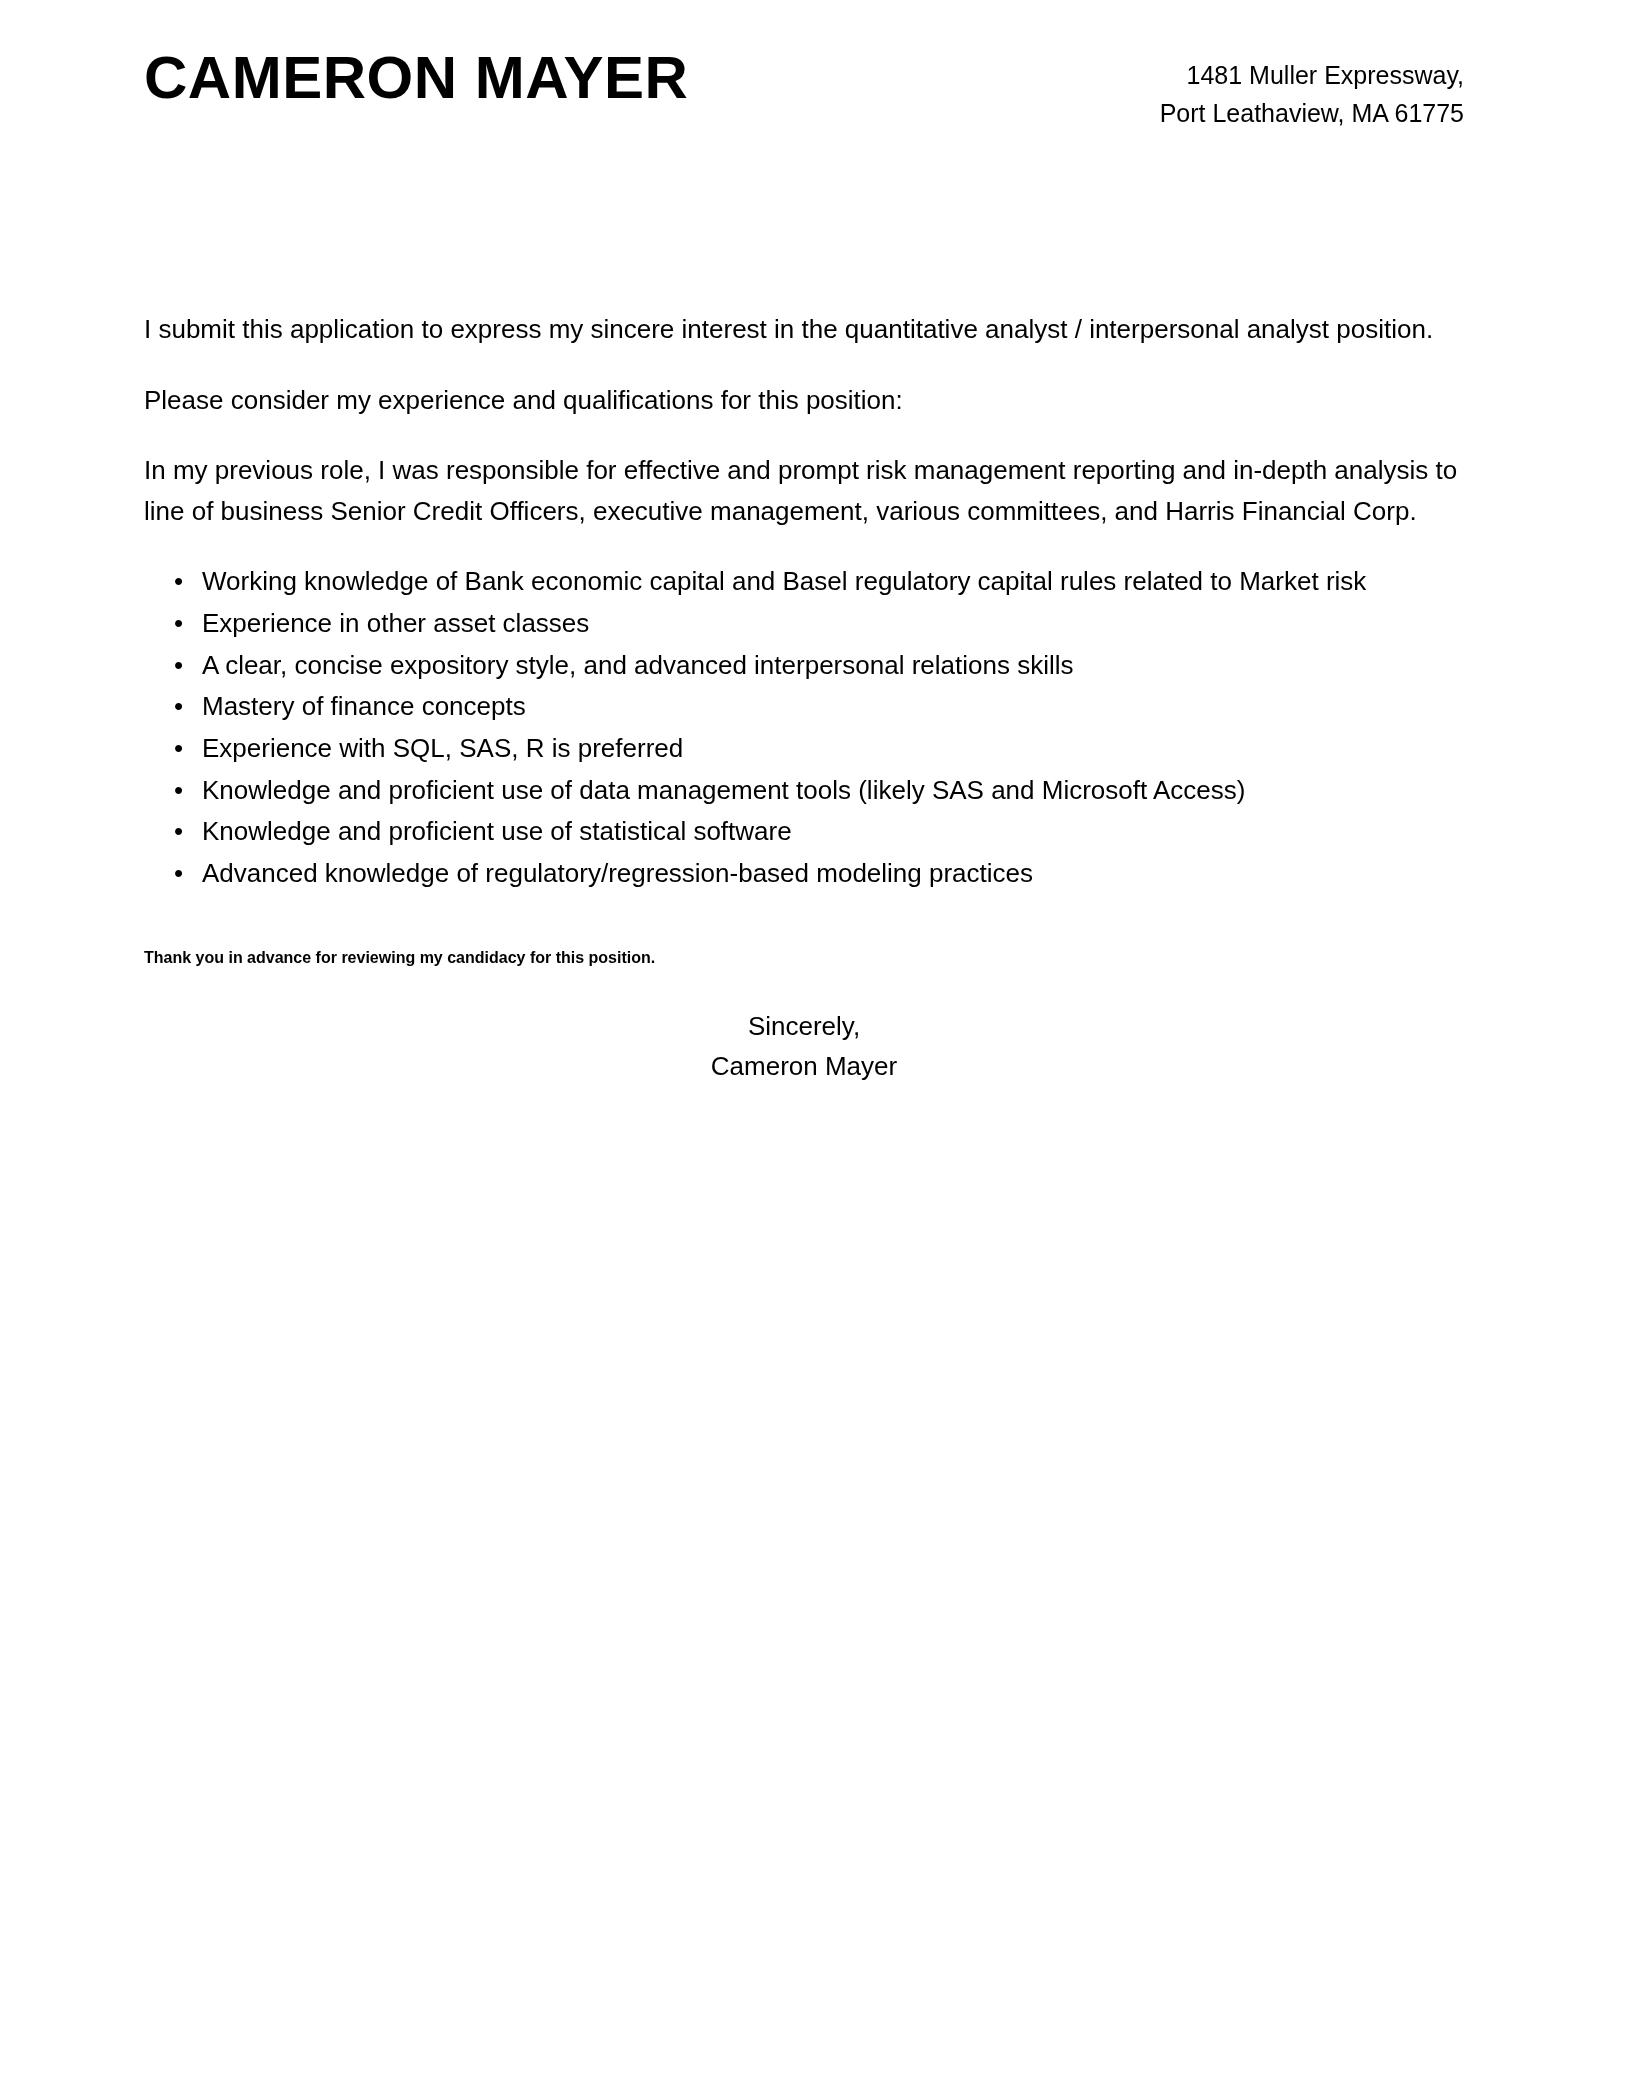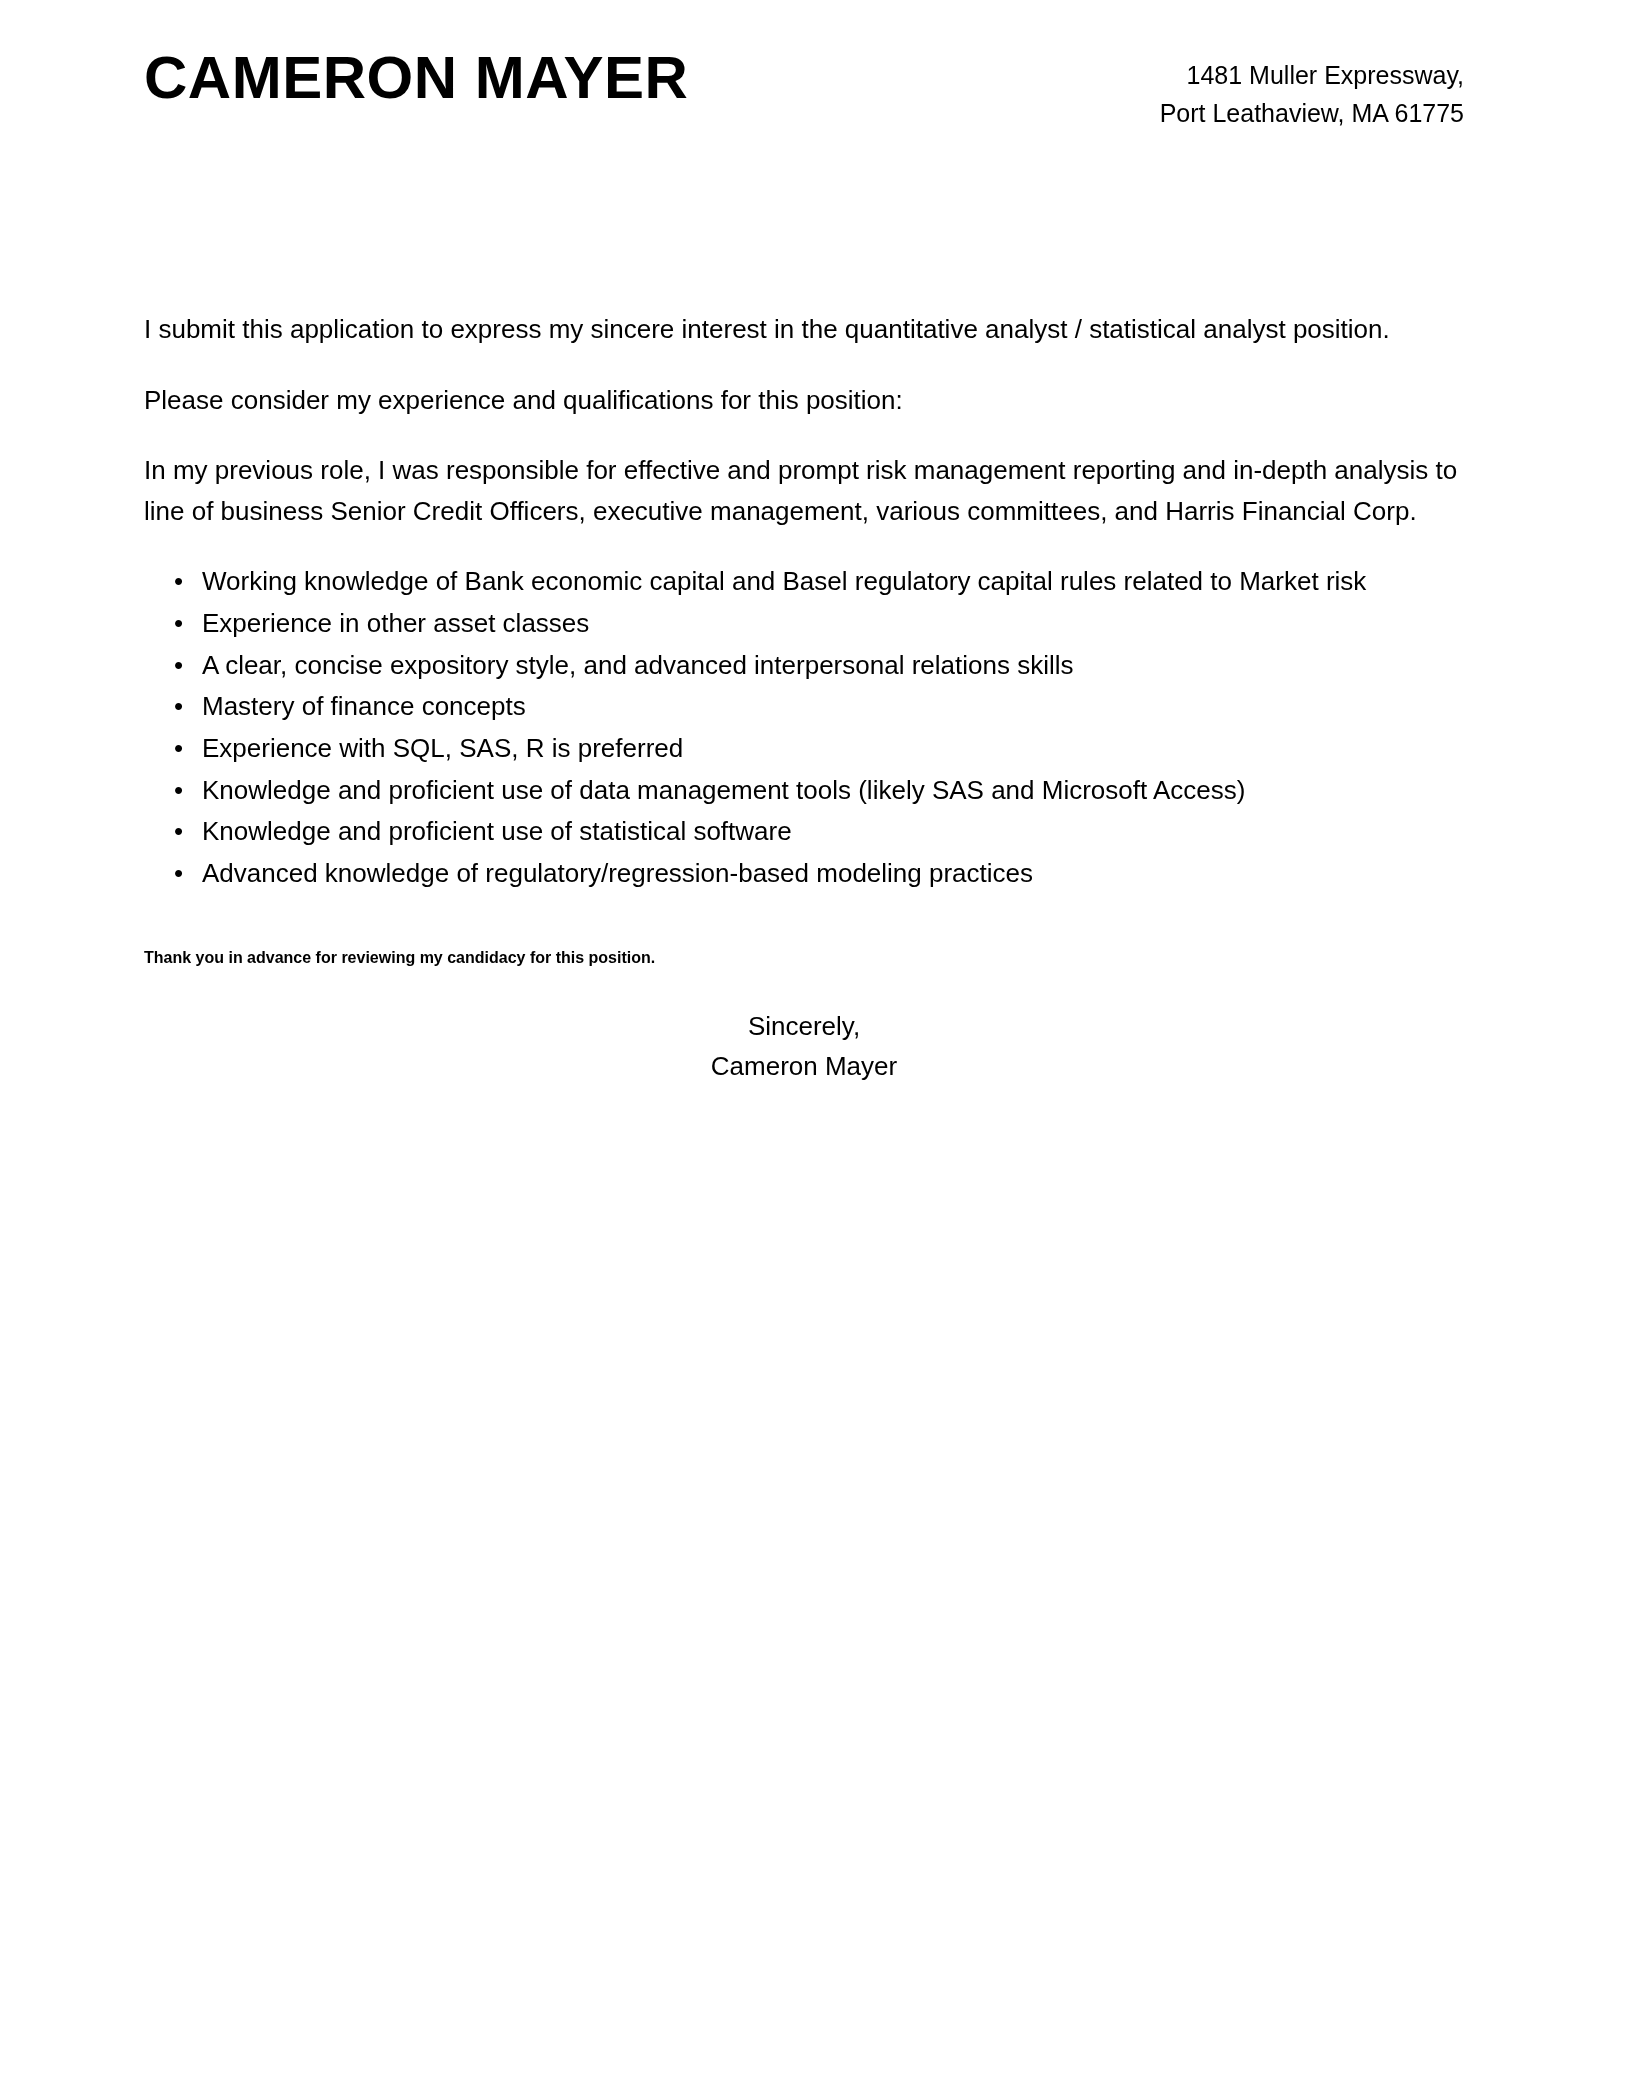--- a/index.html
+++ b/index.html
@@ -127,21 +127,21 @@
       <div class="name-title">CAMERON MAYER</div>
       <div class="address-block">
         <span class="address-line">1481 Muller Expressway,</span>
         <span class="address-line">Port Leathaview, MA 61775</span>
       </div>
     </div>
 
     <div class="body-area">
 
 
-      <p class="para">I submit this application to express my sincere interest in the quantitative analyst / statistical analyst position.</p>
+      <p class="para">I submit this application to express my sincere interest in the quantitative analyst / interpersonal analyst position.</p>
 
       <p class="para para-intro">Please consider my experience and qualifications for this position:</p>
 
       <p class="para">In my previous role, I was responsible for effective and prompt risk management reporting and in-depth analysis to line of business Senior Credit Officers, executive management, various committees, and Harris Financial Corp.</p>
 
       <ul class="bullet-list">
         <li class="bullet-item">
           <span class="dot">•</span>
           <span>Working knowledge of Bank economic capital and Basel regulatory capital rules related to Market risk</span>
         </li>

